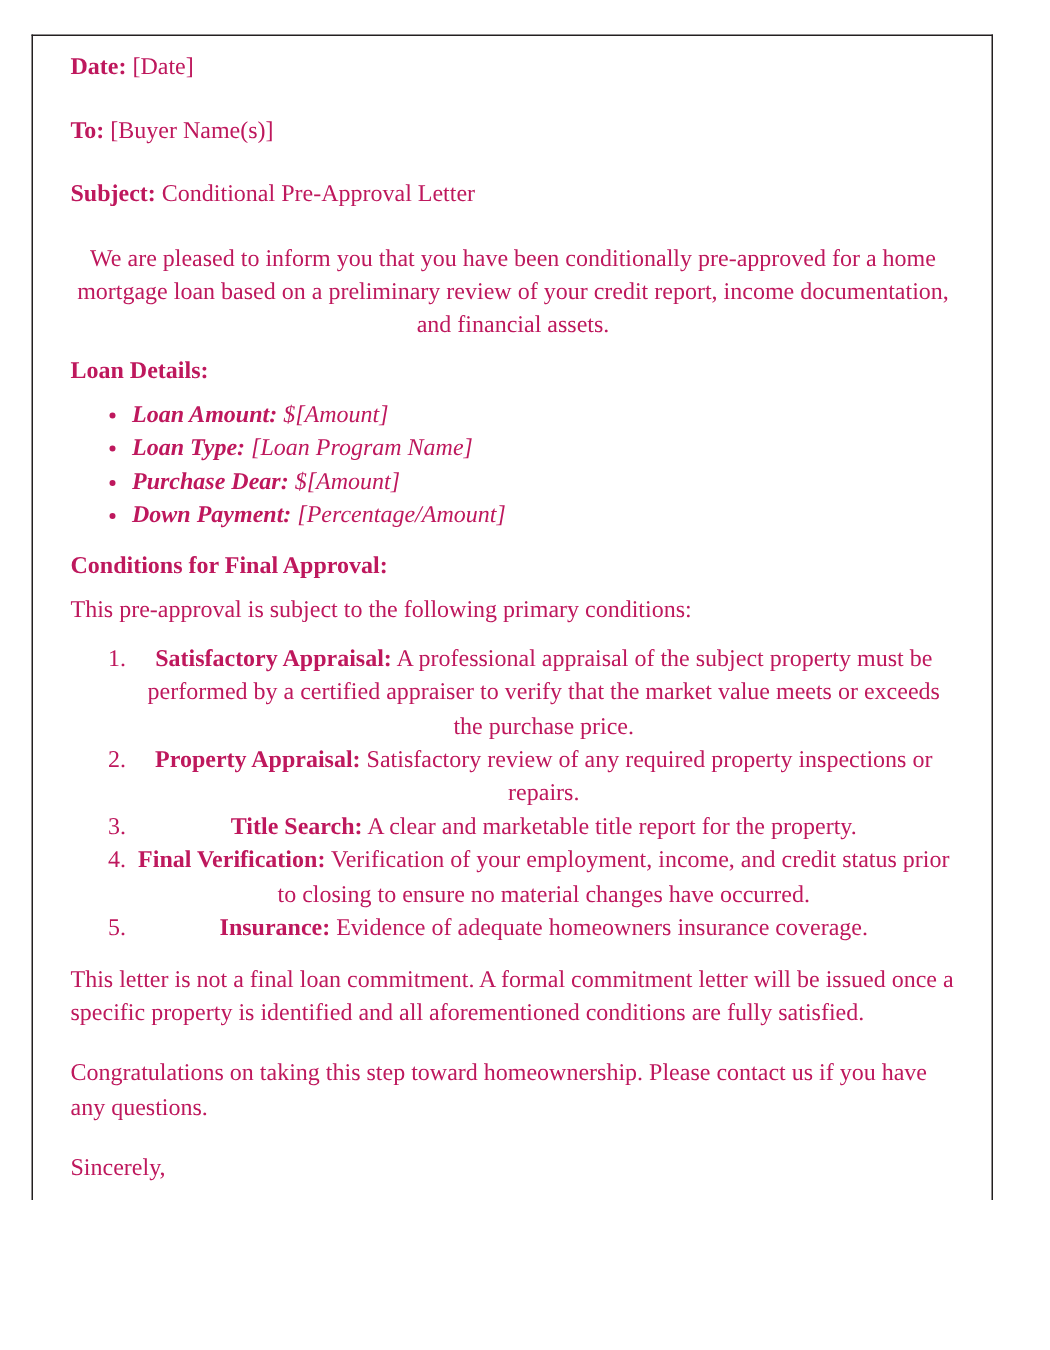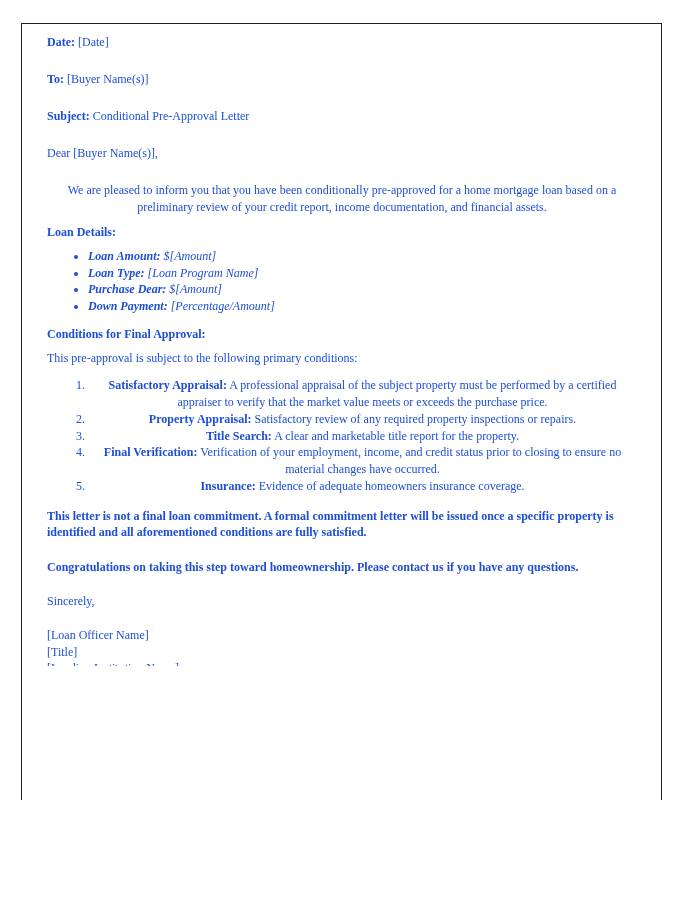--- a/index.html
+++ b/index.html
@@ -25,35 +25,35 @@
     box-sizing: border-box;
     background: #ffffff;
     overflow: hidden;
   }
 
   #doc {
     position: absolute;
     left: 25px;
     top: 0px;
     width: 590px;
-    color: #1d4ed8;
-    font-size: 12px;
+    color: #be185d;
+    font-size: 16px;
     line-height: 1.38;
   }
 
   .blk {
     margin: 0;
   }
 
   
   .p-line    { margin: 0 0 20.5px 0; }
   .p-body    { margin: 0 0 9px 0; text-align: center; }
   .p-head    { margin: 0 0 7px 0; font-weight: bold; }
   .p-intro   { margin: 0 0 11px 0; }
-  .p-close   { margin: 12px 0 18px 0; font-weight: bold; }
+  .p-close   { margin: 12px 0 18px 0; }
   .p-sincere { margin: 0 0 17px 0; }
 
   .lbl { font-weight: bold; }
 
   ul.bullets {
     margin: 0 0 11px 0;
     padding: 0 0 0 41px;
     list-style-type: disc;
   }
   ul.bullets li {
@@ -103,21 +103,20 @@
   <div id="doc">
 
     <div class="spacer-sm"></div>
 
     <p class="blk p-line"><span class="lbl">Date:</span> <span>[Date]</span></p>
 
     <p class="blk p-line"><span class="lbl">To:</span> <span>[Buyer Name(s)]</span></p>
 
     <p class="blk p-line"><span class="lbl">Subject:</span> <span>Conditional Pre-Approval Letter</span></p>
 
-    <p class="blk p-line">Dear [Buyer Name(s)],</p>
 
     <p class="blk p-body">We are pleased to inform you that you have been conditionally pre-approved for a home mortgage loan based on a preliminary review of your credit report, income documentation, and financial assets.</p>
 
     <p class="blk p-head">Loan Details:</p>
 
     <ul class="bullets">
       <li><span class="lbl">Loan Amount:</span> <span>$[Amount]</span></li>
       <li><span class="lbl">Loan Type:</span> <span>[Loan Program Name]</span></li>
       <li><span class="lbl">Purchase Dear:</span> <span>$[Amount]</span></li>
       <li><span class="lbl">Down Payment:</span> <span>[Percentage/Amount]</span></li>

